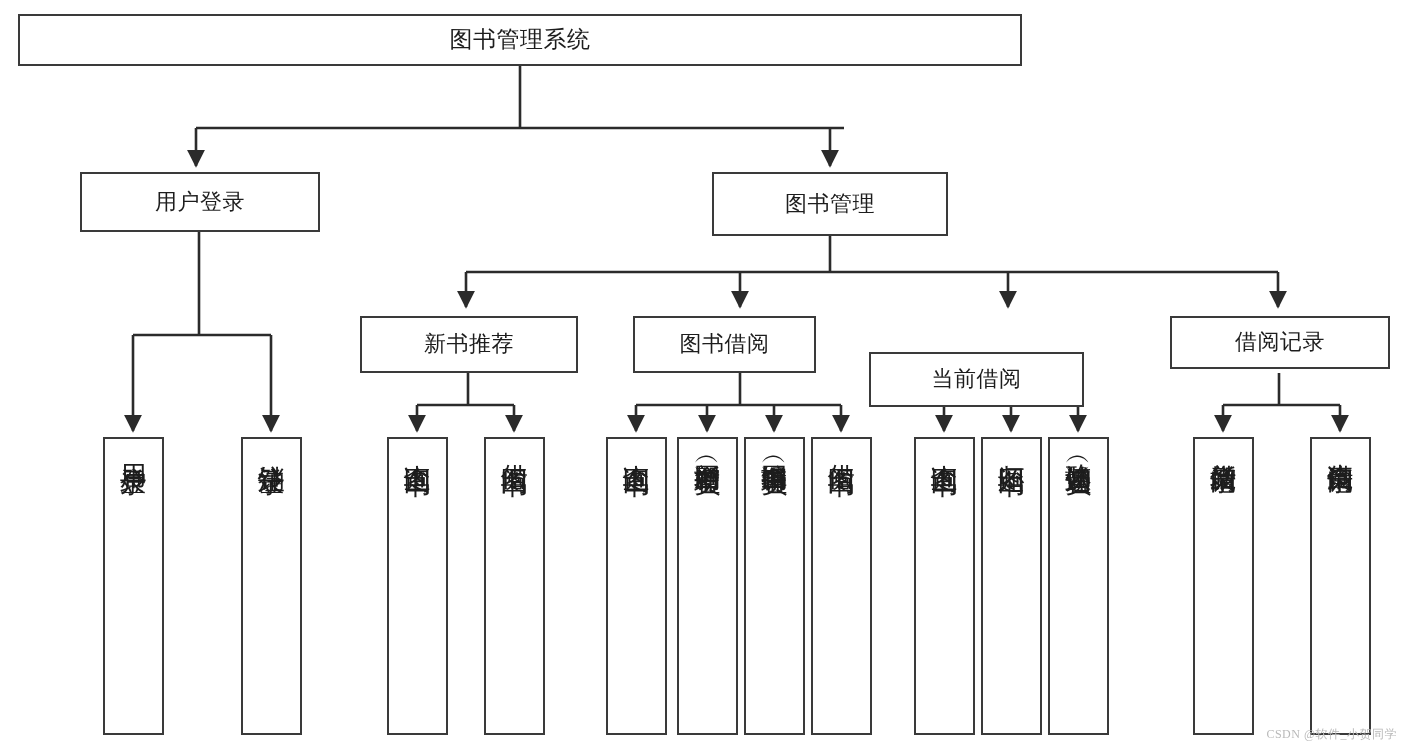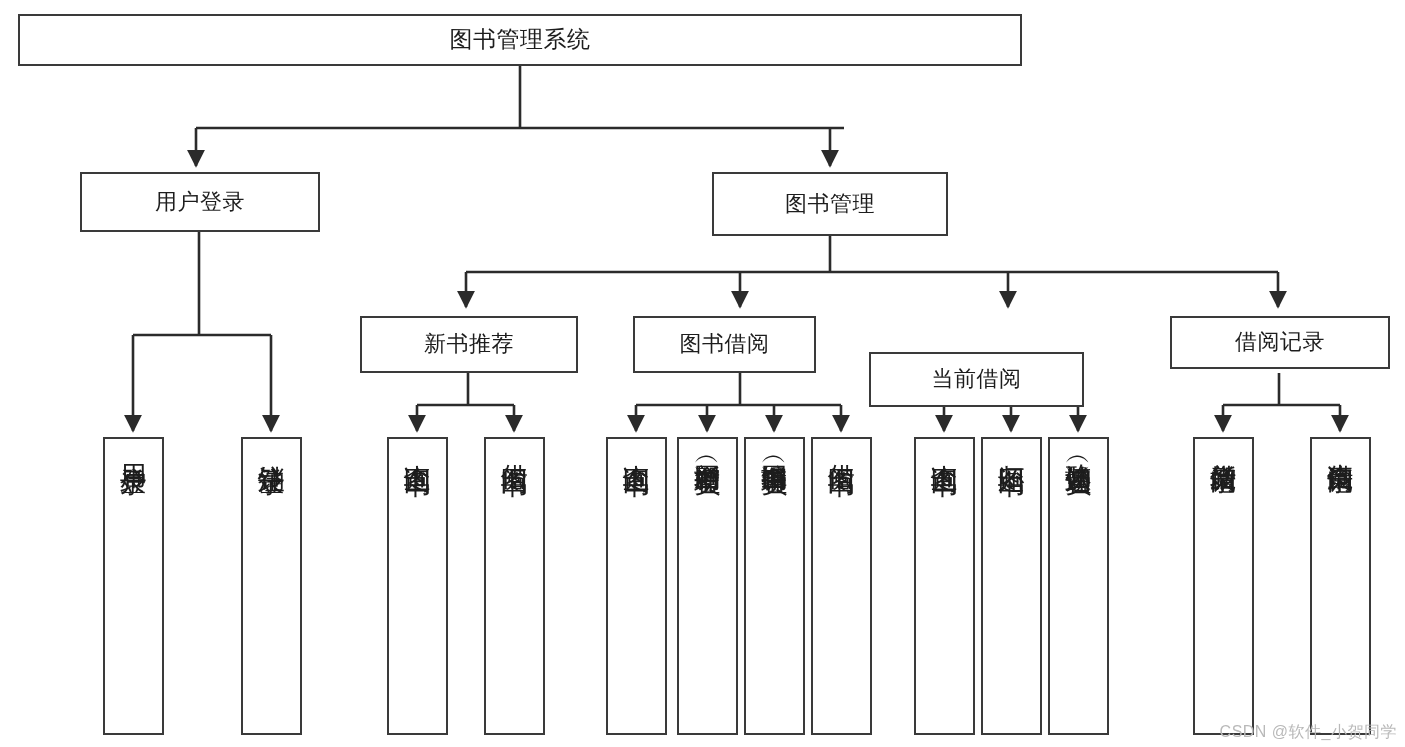--- a/index.html
+++ b/index.html
@@ -62,25 +62,25 @@
     white-space: nowrap;
   }
   .v-node.tall-text .node-label {
     font-size: 26px;
     letter-spacing: 1px;
   }
   .watermark {
     position: absolute;
     right: 8px;
     bottom: 4px;
-    font-size: 16px;
+    font-size: 12px;
     color: #b9b9b9;
     letter-spacing: 0.5px;
     white-space: nowrap;
-    font-family: Liberation Sans, sans-serif;
+    font-family: Liberation Serif, serif;
     text-align: center;
   }
 </style>
 </head>
 <body>
 
 <div id="canvas">
 
   <svg class="wires" viewBox="0 0 1405 747" xmlns="http://www.w3.org/2000/svg">
     <defs>

